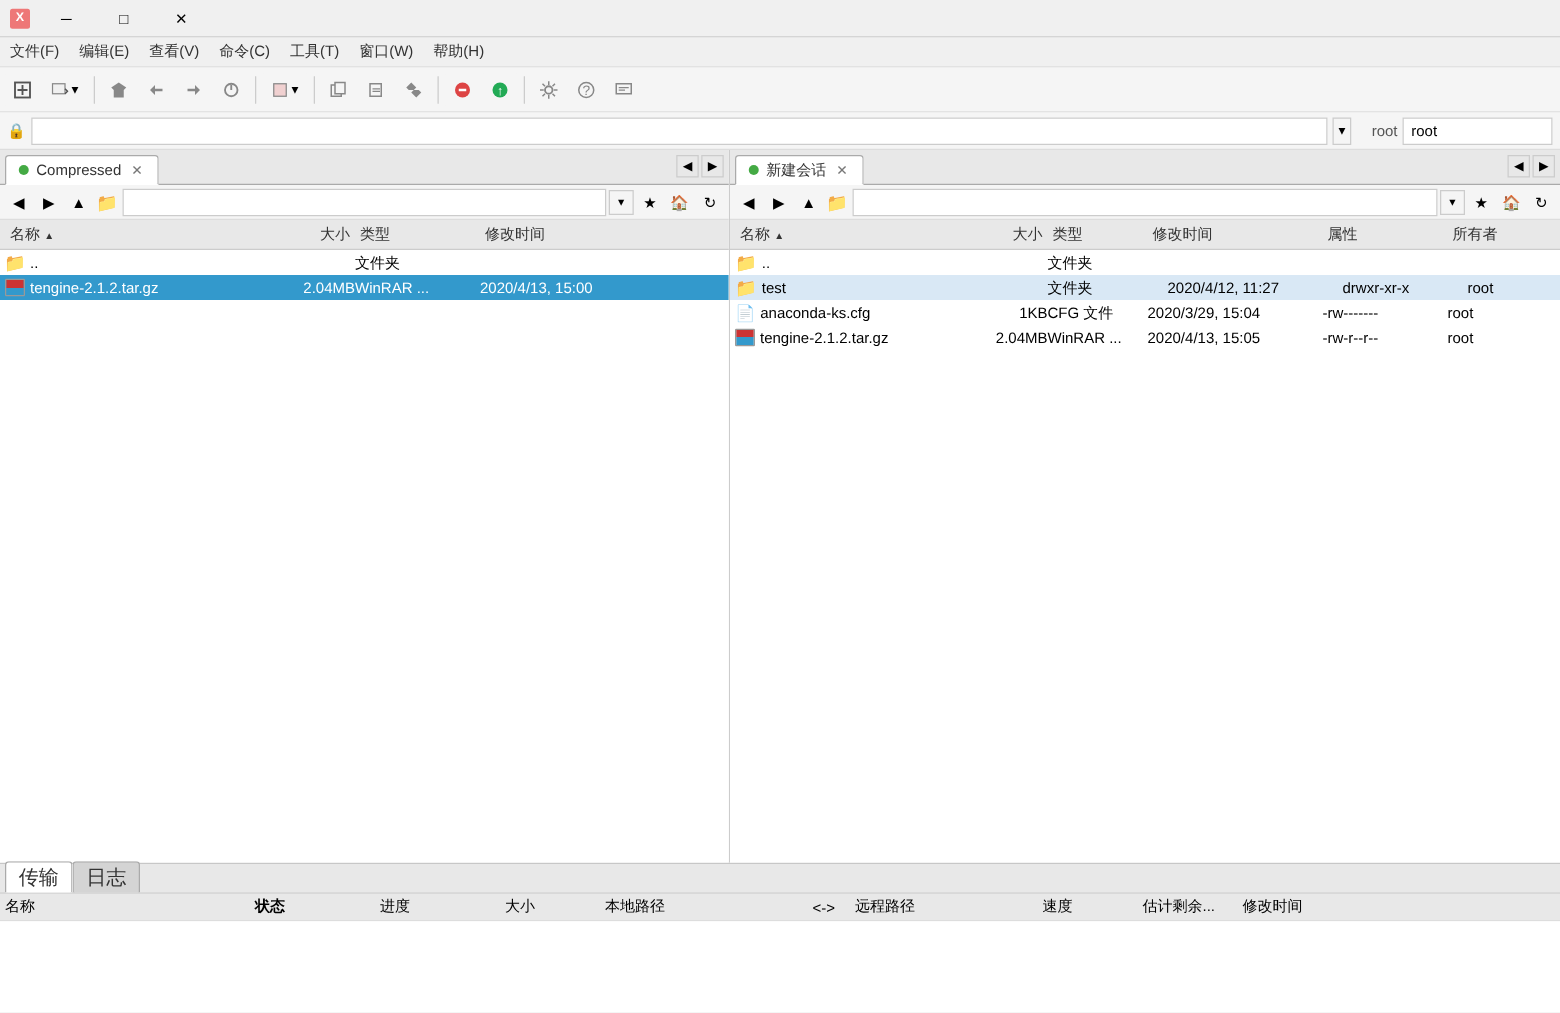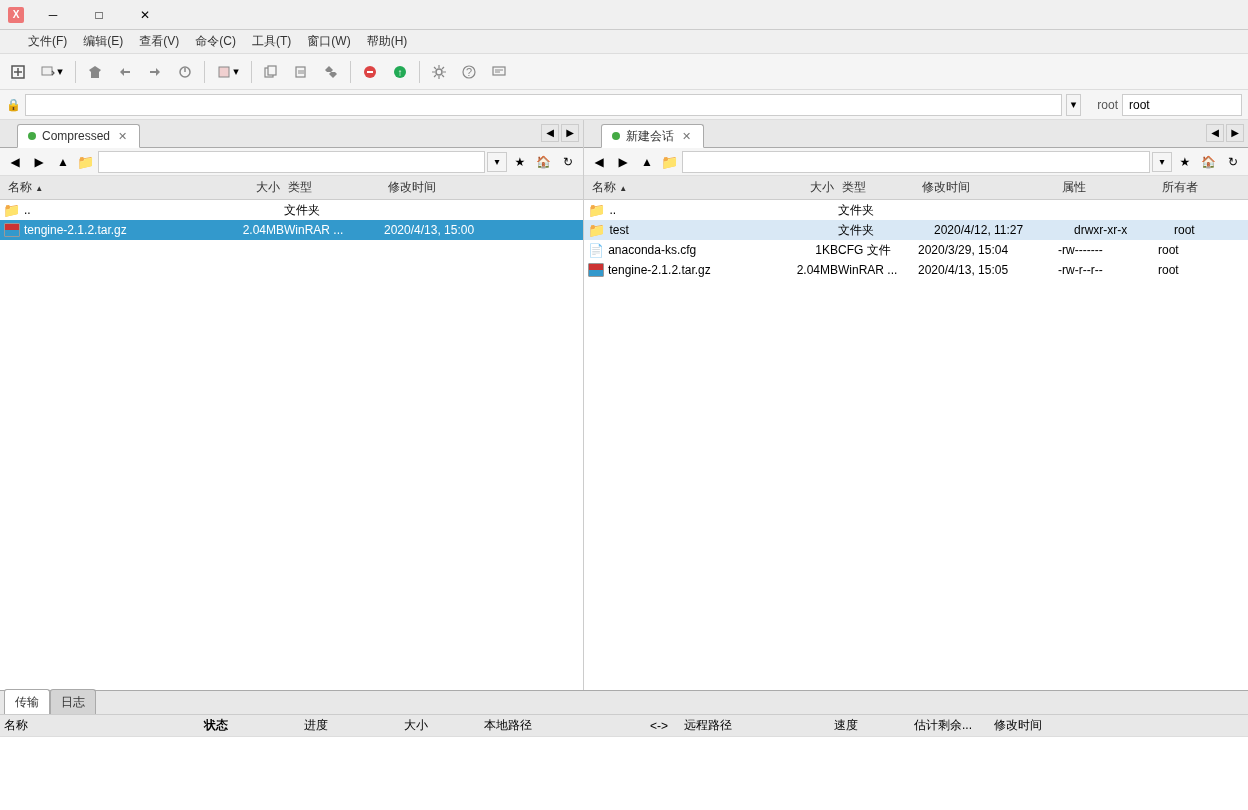--- a/index.html
+++ b/index.html
@@ -37,21 +37,21 @@
       font-size: 12px; cursor: pointer;
       background: transparent;
       border: none;
     }
 
     
     #menubar {
       height: 24px;
       display: flex;
       align-items: center;
-      padding: 0 20px;
+      padding: 0 0;
       background: #f0f0f0;
       border-bottom: 1px solid #ddd;
     }
     #menubar .menu-item {
       padding: 2px 8px;
       cursor: pointer;
       font-size: 12px;
       color: #333;
     }
 
@@ -157,21 +157,20 @@
       display: flex;
       align-items: center;
       gap: 6px;
       font-size: 12px;
       border: 1px solid #aaa;
       border-bottom: none;
       border-radius: 3px 3px 0 0;
       cursor: pointer;
       background: #d4d4d4;
       color: #333;
-      margin-left: 13px;
     }
     .panel-tab.active {
       background: white;
       border-bottom: 1px solid white;
       margin-bottom: -1px;
       z-index: 1;
     }
     .panel-tab .tab-dot {
       width: 8px; height: 8px;
       border-radius: 50%;
@@ -294,21 +293,21 @@
       display: flex;
       align-items: flex-end;
       padding: 0 4px;
       border-bottom: 1px solid #ccc;
     }
     .transfer-tab {
       height: 20px;
       padding: 12px 10px;
       display: flex;
       align-items: center;
-      font-size: 12px;
+      font-size: 16px;
       border: 1px solid #aaa;
       border-bottom: none;
       border-radius: 3px 3px 0 0;
       cursor: pointer;
       background: #d4d4d4;
       color: #333;
     }
     .transfer-tab.active {
       background: white;
     }

